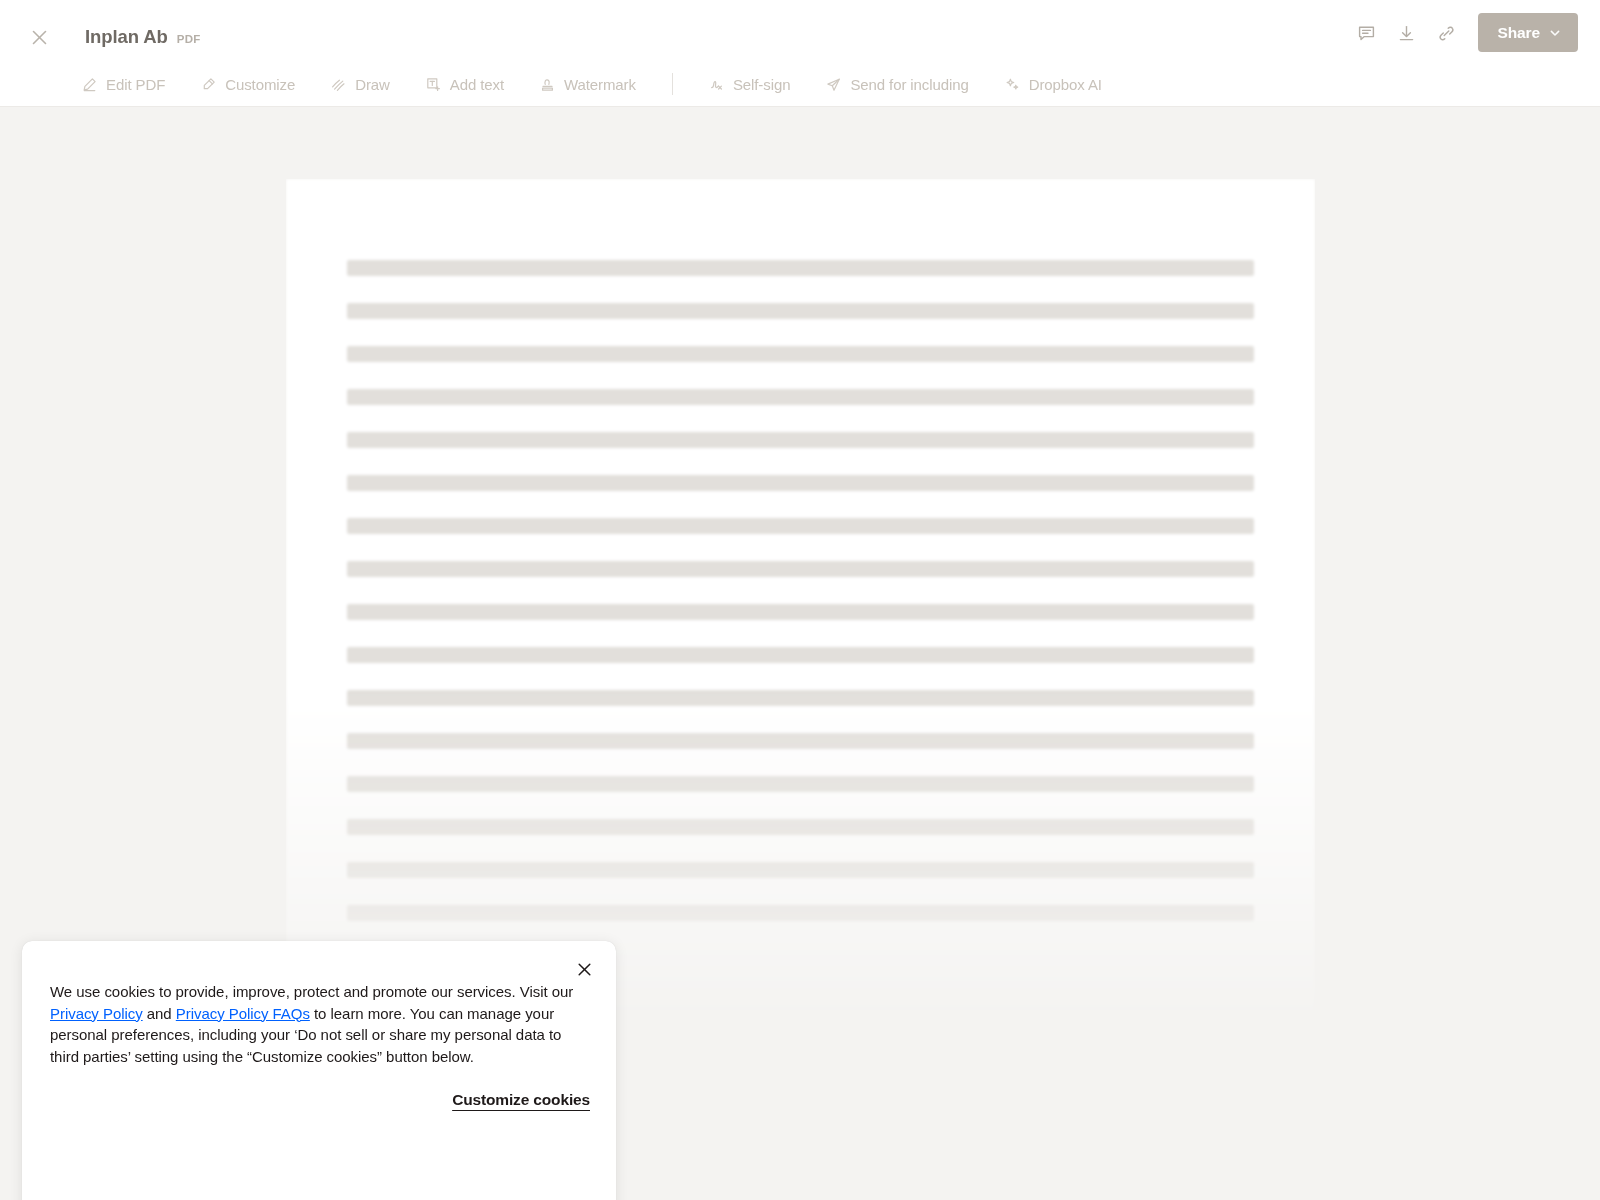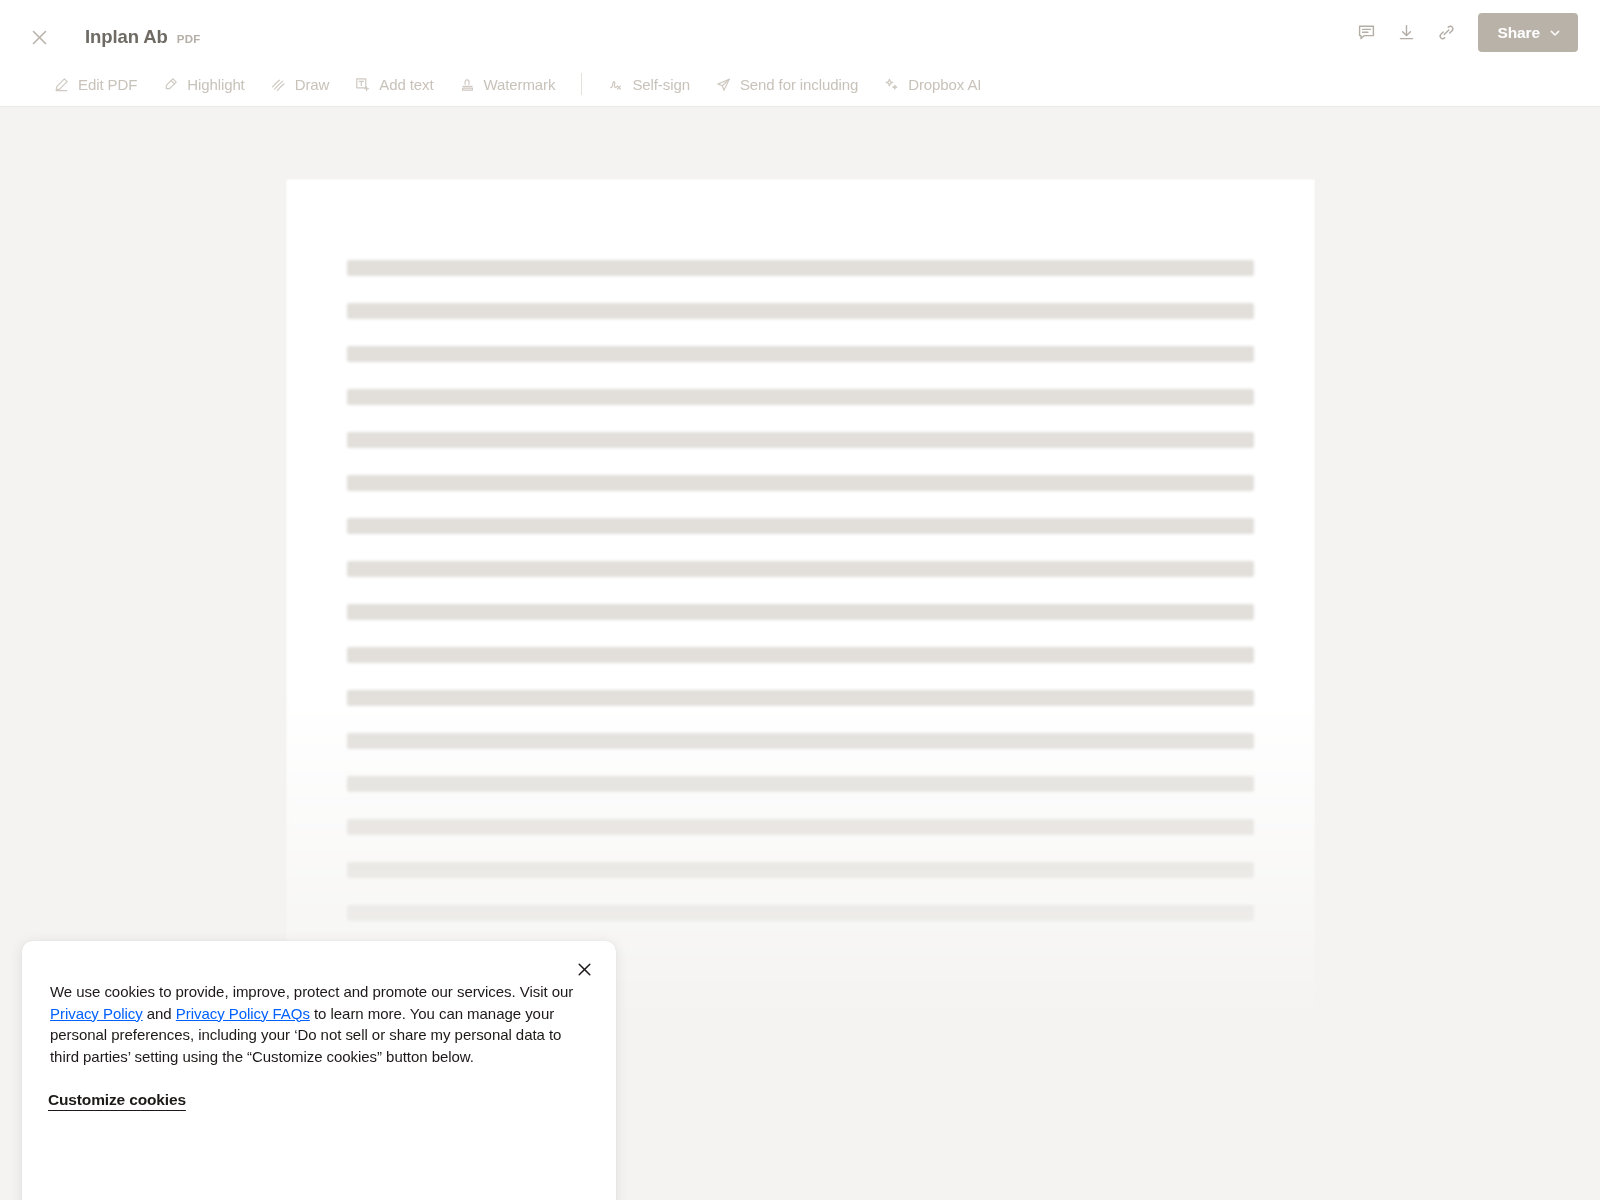--- a/index.html
+++ b/index.html
@@ -66,21 +66,21 @@
     font-weight: bold;
     color: #b5afa7;
     letter-spacing: 0.3px;
   }
 
   .header-actions {
     position: absolute;
     right: 22px;
     top: 13px;
     display: flex;
-    align-items: flex-start;
+    align-items: flex-end;
     gap: 0px;
   }
   .icon-btn {
     width: 40px;
     height: 38px;
     display: flex;
     align-items: center;
     justify-content: center;
     cursor: pointer;
     color: #b3ada5;
@@ -107,22 +107,22 @@
   .share-btn .chev { display: block; opacity: 0.95; }
 
   
   .toolbar {
     position: absolute;
     top: 62px;
     left: 0;
     height: 44px;
     display: flex;
     align-items: center;
-    padding-left: 42px;
-    gap: 2px;
+    padding-left: 70px;
+    gap: 12px;
     justify-content: space-between;
   }
   .tool {
     display: flex;
     align-items: center;
     gap: 9px;
     padding: 5px 12px;
     cursor: pointer;
     color: #cfc9c1;
     border-radius: 4px;
@@ -221,21 +221,21 @@
   }
 
   .cookie-actions {
     position: absolute;
     left: 0;
     top: 150px;
     width: 594px;
     padding: 0 26px 0 26px;
     display: flex;
     align-items: center;
-    justify-content: space-between;
+    justify-content: flex-end;
   }
 
   .customize-link {
     font-size: 15.5px;
     font-weight: bold;
     color: #1e1919;
     text-decoration: underline;
     text-underline-offset: 5px;
     text-decoration-thickness: 1px;
     cursor: pointer;
@@ -343,21 +343,21 @@
       <span class="tool-label">Edit PDF</span>
     </div>
 
     <div class="tool">
       <span>
         <svg width="15" height="15" viewBox="0 0 15 15" fill="none" stroke="currentColor" stroke-width="1.2" stroke-linecap="round" stroke-linejoin="round">
           <path d="M9.9 1.8l3.3 3.3-6.6 6.6H3.3V8.4z"></path>
           <line x1="8.1" y1="3.6" x2="11.4" y2="6.9"></line>
         </svg>
       </span>
-      <span class="tool-label">Highlight</span>
+      <span class="tool-label">Customize</span>
     </div>
 
     <div class="tool">
       <span>
         <svg width="15" height="15" viewBox="0 0 15 15" fill="none" stroke="currentColor" stroke-width="1.2" stroke-linecap="round" stroke-linejoin="round">
           <path d="M1.6 9.8c2-2.4 4.2-4.6 6.8-6.6"></path>
           <path d="M3.6 12.1c2.5-2.9 5.2-5.6 8.2-8"></path>
           <path d="M6.4 13.3c2-2.3 4.2-4.5 6.6-6.5"></path>
         </svg>
       </span>

